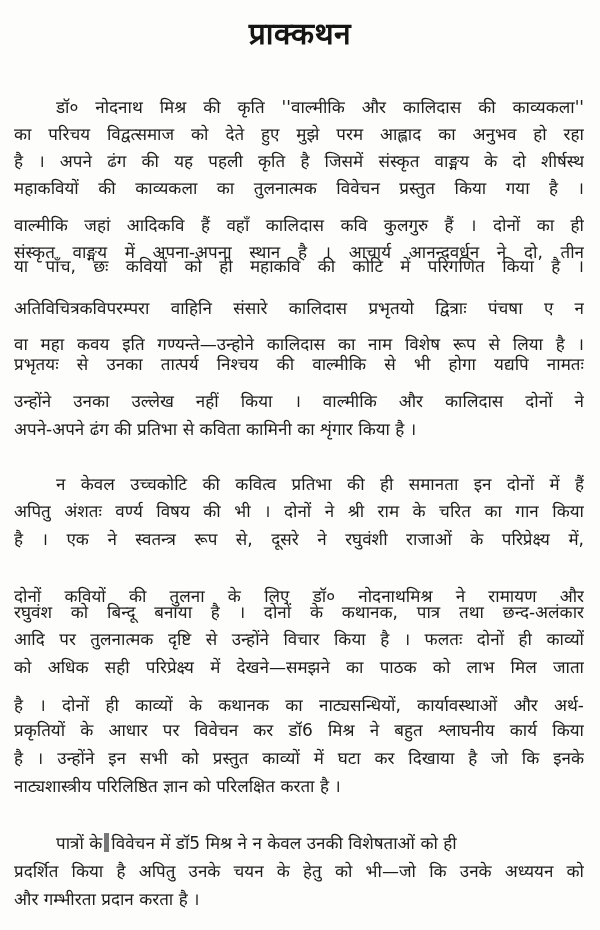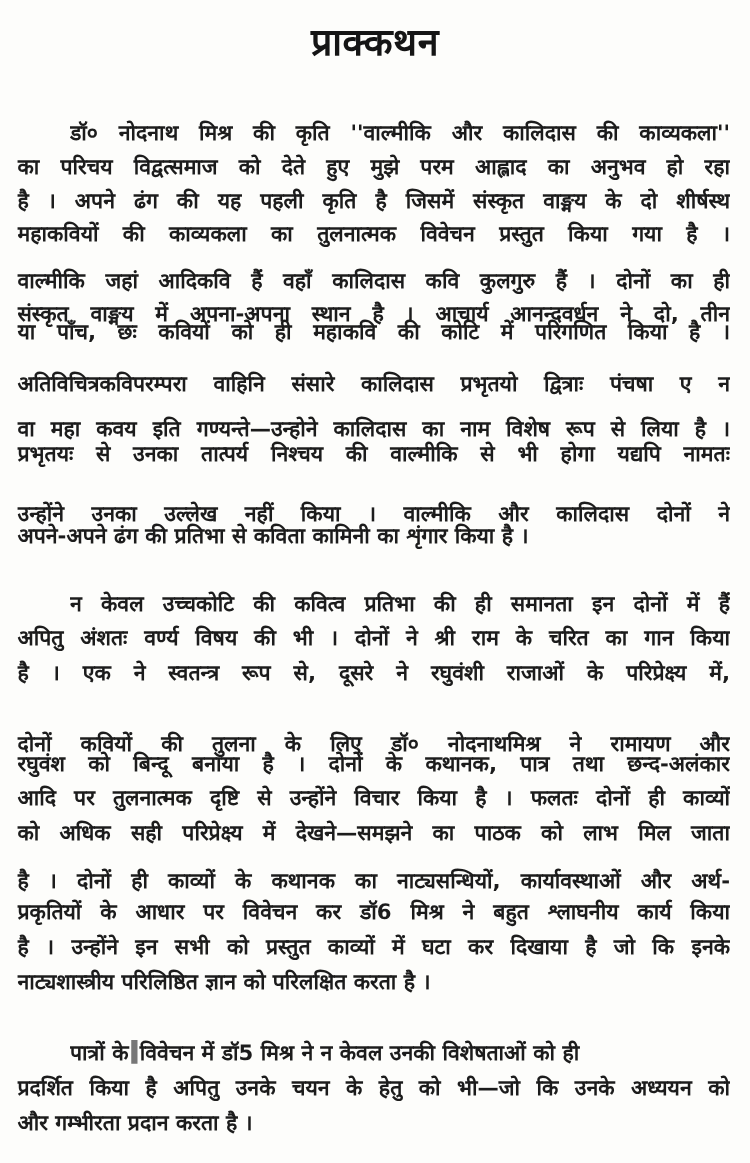--- a/index.html
+++ b/index.html
@@ -13,21 +13,21 @@
     .title {
       position: absolute; left: 0; top: 12px; width: 600px;
       text-align: center; font-size: 30px; font-weight: bold;
       color: #151515; letter-spacing: 0.5px;
     }
     .para { position: absolute; left: 0; width: 600px; }
     .line {
       position: absolute; left: 14px; width: 570px;
       font-size: 17px; line-height: 24px; height: 24px;
       white-space: nowrap; overflow: hidden;
-      text-align: justify; text-align-last: justify; font-weight: bold;
+      text-align: justify; text-align-last: justify;
     }
     .line.indent { left: 56px; width: 528px; }
     .line.last { text-align-last: left; }
     .mark {
       display: inline-block; width: 5px; height: 19px;
       background: #777; vertical-align: -3px; margin: 0 2px;
     }
   </style>
 </head>
 <body>
@@ -39,21 +39,21 @@
     <div class="line indent" style="top:95px">डॉ० नोदनाथ मिश्र की कृति ''वाल्मीकि और कालिदास की काव्यकला''</div>
     <div class="line" style="top:122px">का परिचय विद्वत्समाज को देते हुए मुझे परम आह्लाद का अनुभव हो रहा</div>
     <div class="line" style="top:149px">है । अपने ढंग की यह पहली कृति है जिसमें संस्कृत वाङ्मय के दो शीर्षस्थ</div>
     <div class="line" style="top:176px">महाकवियों की काव्यकला का तुलनात्मक विवेचन प्रस्तुत किया गया है ।</div>
     <div class="line" style="top:213px">वाल्मीकि जहां आदिकवि हैं वहाँ कालिदास कवि कुलगुरु हैं । दोनों का ही</div>
     <div class="line" style="top:240px">संस्कृत वाङ्मय में अपना-अपना स्थान है । आचार्य आनन्दवर्धन ने दो, तीन</div>
     <div class="line" style="top:254px">या पाँच, छः कवियों को ही महाकवि की कोटि में परिगणित किया है ।</div>
     <div class="line" style="top:296px">अतिविचित्रकविपरम्परा वाहिनि संसारे कालिदास प्रभृतयो द्वित्राः पंचषा ए न</div>
     <div class="line" style="top:332px">वा महा कवय इति गण्यन्ते—उन्होने कालिदास का नाम विशेष रूप से लिया है ।</div>
     <div class="line" style="top:352px">प्रभृतयः से उनका तात्पर्य निश्चय की वाल्मीकि से भी होगा यद्यपि नामतः</div>
-    <div class="line" style="top:400px">उन्होंने उनका उल्लेख नहीं किया । वाल्मीकि और कालिदास दोनों ने</div>
+    <div class="line" style="top:389px">उन्होंने उनका उल्लेख नहीं किया । वाल्मीकि और कालिदास दोनों ने</div>
     <div class="line last" style="top:417px">अपने-अपने ढंग की प्रतिभा से कविता कामिनी का शृंगार किया है ।</div>
   </div>
 
   <div class="para">
     <div class="line indent" style="top:472px">न केवल उच्चकोटि की कवित्व प्रतिभा की ही समानता इन दोनों में हैं</div>
     <div class="line" style="top:499px">अपितु अंशतः वर्ण्य विषय की भी । दोनों ने श्री राम के चरित का गान किया</div>
     <div class="line" style="top:527px">है । एक ने स्वतन्त्र रूप से, दूसरे ने रघुवंशी राजाओं के परिप्रेक्ष्य में,</div>
     <div class="line" style="top:584px">दोनों कवियों की तुलना के लिए डॉ० नोदनाथमिश्र ने रामायण और</div>
     <div class="line" style="top:600px">रघुवंश को बिन्दू बनाया है । दोनों के कथानक, पात्र तथा छन्द-अलंकार</div>
     <div class="line" style="top:627px">आदि पर तुलनात्मक दृष्टि से उन्होंने विचार किया है । फलतः दोनों ही काव्यों</div>

